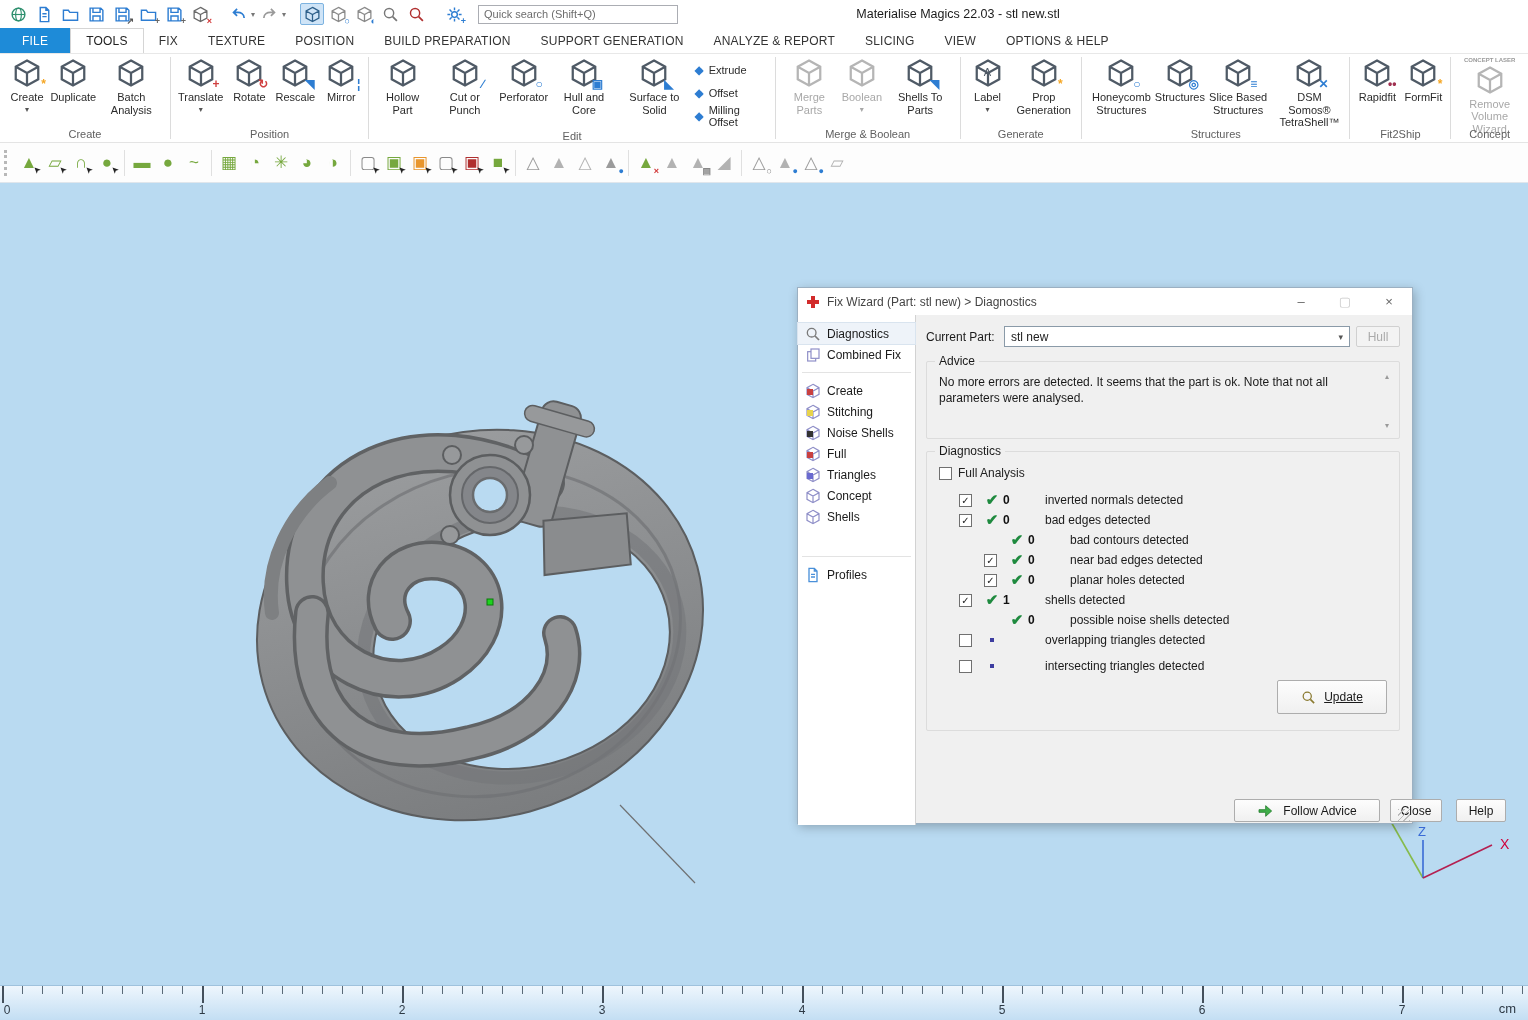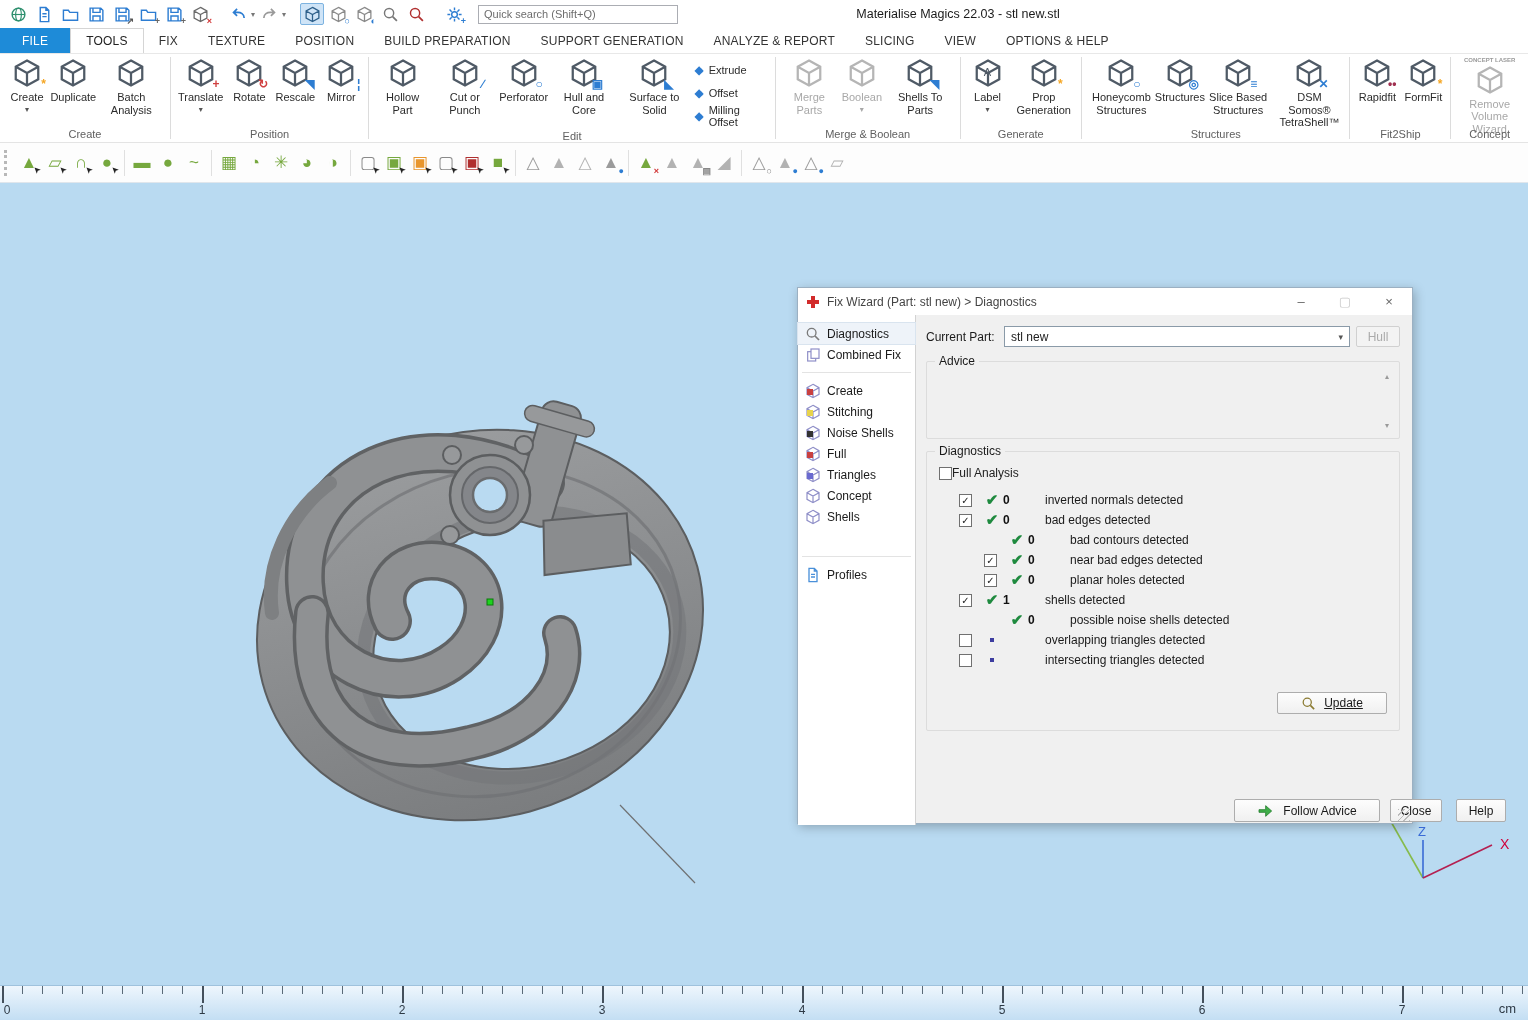--- a/index.html
+++ b/index.html
@@ -90,31 +90,31 @@
   .btn { background:linear-gradient(#fdfdfd,#f0f0f0); border:1px solid #adadad; font-size:12px; color:#1a1a1a;
     display:flex; align-items:center; justify-content:center; border-radius:2px; }
   .btn.disabled { color:#aaa; border-color:#d0d0d0; background:#f3f3f3; }
   .next-btn { width:44px; height:21px; margin-left:6px; }
   .groupbox { position:relative; border:1px solid #dcdcdc; border-radius:2px; margin-top:14px; }
   .gb-label { position:absolute; top:-8px; left:8px; background:#f0f0f0; padding:0 4px; font-size:12px; color:#1a1a1a; }
   .advice-box { height:78px; }
   .advice-text { padding:12px 30px 0 12px; font-size:12px; color:#1a1a1a; line-height:1.35; }
   .scroll-arrows { position:absolute; right:5px; top:10px; bottom:8px; width:14px; display:flex; flex-direction:column; justify-content:space-between; align-items:center; color:#9a9a9a; font-size:8px; }
   .diag-box { height:280px; margin-top:12px; }
-  .fa-row { display:flex; align-items:center; padding:14px 0 0 12px; }
+  .fa-row { display:flex; align-items:center; gap:6px; padding:14px 0 0 12px; }
   .checkbox { width:13px; height:13px; background:#fff; border:1px solid #707070; display:flex; align-items:center; justify-content:center; font-size:10px; color:#222; flex:none; }
   .chk-list { margin-top:10px; }
   .chk-row { display:flex; align-items:center; height:20px; }
   .cb-slot { width:22px; display:flex; justify-content:flex-start; }
   .mark-slot { width:22px; display:flex; justify-content:center; align-items:center; }
   .mark-check { color:#1f8a3f; font-weight:bold; font-size:15px; }
   .mark-dot { width:4px; height:4px; background:#3d3da0; }
   .cnt { width:42px; font-weight:bold; font-size:12px; color:#111; }
   .chk-label { font-size:12px; color:#1a1a1a; }
-  .update-btn { position:absolute; right:12px; bottom:16px; width:110px; height:22px; gap:8px;text-decoration:underline; }
+  .update-btn { position:absolute; right:12px; bottom:16px; width:110px; height:34px; gap:8px;text-decoration:underline; }
   .update-btn svg { width:15px; height:15px; color:#8a7a30; }
   .dlg-foot-btn { position:absolute; height:23px; bottom:3px; }
   .follow-btn { left:318px; width:146px; gap:10px; }
   .follow-btn svg { width:16px; height:16px; }
   .close-btn { left:474px; width:52px; }
   .help-btn { left:540px; width:50px; }
   .grip { position:absolute; right:2px; bottom:2px; width:12px; height:12px;
     background:repeating-linear-gradient(135deg,#bbb 0 1px,transparent 1px 4px); }
   .hidden-defs { position:absolute; width:0; height:0; overflow:hidden; }
 </style>
@@ -899,20 +899,21 @@
         <span class="cp-label">Current Part:</span>
         <div class="combo">
           <span>stl new</span>
           <span class="chev">▾</span>
         </div>
         <div class="btn next-btn disabled">Hull</div>
       </div>
 
       <div class="groupbox advice-box">
         <span class="gb-label">Advice</span>
+        <div class="advice-text">No more errors are detected. It seems that the part is ok. Note that not all parameters were analysed.</div>
         <div class="scroll-arrows">
             <span>▴</span>
             <span>▾</span>
           </div>
       </div>
 
       <div class="groupbox diag-box">
         <span class="gb-label">Diagnostics</span>
         <div class="fa-row">
           <span class="checkbox"></span>
@@ -988,21 +989,21 @@
             <div class="chk-row" style="padding-left: 32px;">
               <span class="cb-slot">
                 <span class="checkbox"></span>
               </span>
               <span class="mark-slot">
                 <span class="mark-dot"></span>
               </span>
               <span class="cnt"></span>
               <span class="chk-label">overlapping triangles detected</span>
             </div>
-            <div class="chk-row" style="padding-left: 32px;">
+            <div class="chk-row" style="padding-left: 32px; margin-top: 6px;">
               <span class="cb-slot">
                 <span class="checkbox"></span>
               </span>
               <span class="mark-slot">
                 <span class="mark-dot"></span>
               </span>
               <span class="cnt"></span>
               <span class="chk-label">intersecting triangles detected</span>
             </div>
           </div>

